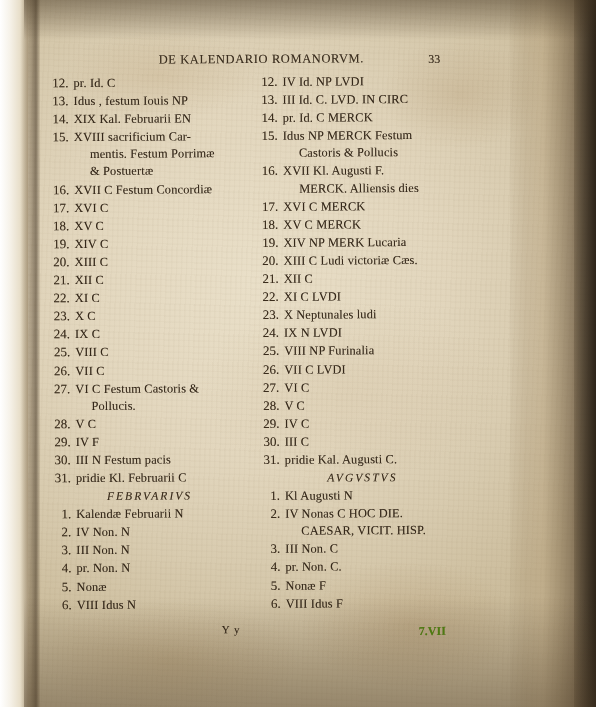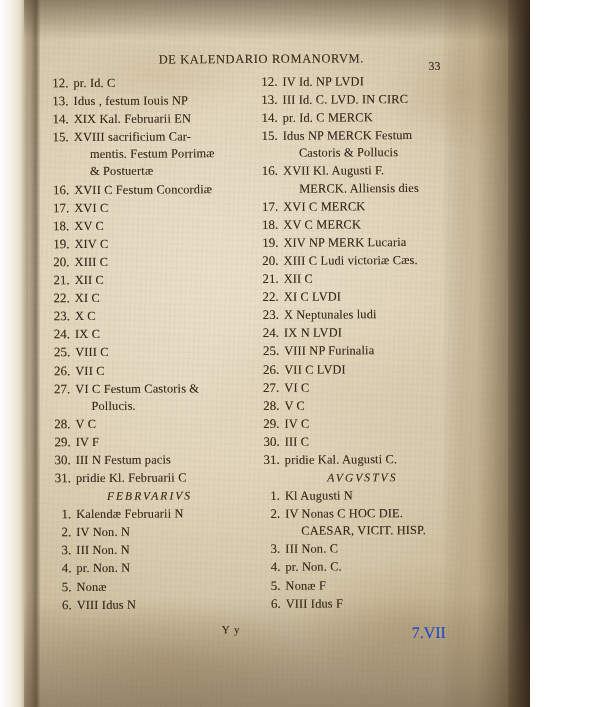--- a/index.html
+++ b/index.html
@@ -8,21 +8,21 @@
     background: #ffffff;
   }
   body {
     width: 600px;
     height: 707px;
     overflow: hidden;
     font-family: "Liberation Serif", serif;
   }
   #page {
     position: relative;
-    width: 530px;
+    width: 596px;
     height: 707px;
     background: #f2ece0;
     overflow: hidden;
   }
 
   
   .photo-bg {
     position: absolute;
     inset: 0;
     background:
@@ -100,21 +100,21 @@
     letter-spacing: 1.1px;
     color: #3a2d1e;
     font-family: "Liberation Serif", serif;
     margin-left: 18px;
     margin-bottom: 6px;
     white-space: nowrap;
   }
   .folio {
     position: absolute;
     right: 22px;
-    top: 8px;
+    top: 1px;
     font-size: 12px;
     color: #3a2d1e;
     font-family: "Liberation Serif", serif;
   }
   .rule {
     position: absolute;
     left: 30px;
     right: 26px;
     top: 20px;
     height: 1px;
@@ -179,22 +179,23 @@
     left: 176px;
     top: 0;
     font-size: 11px;
     color: #35281a;
     letter-spacing: 1px;
   }
   .catch {
     position: absolute;
     right: 20px;
     top: 2px;
-    font-size: 16px;
-    color: #1d4ed8;
+    font-size: 12px;
+    color: #4d7c0f;
+    font-weight: bold;
   }
 
   
   #leaf .row, #leaf .monthhead, #leaf .running-head, #leaf .sig, #leaf .catch, #leaf .folio {
     text-shadow: 0 0 0.4px rgba(50,36,22,0.35);
   }
   .paper-grain {
     position: absolute;
     inset: 0;
     background-image:

